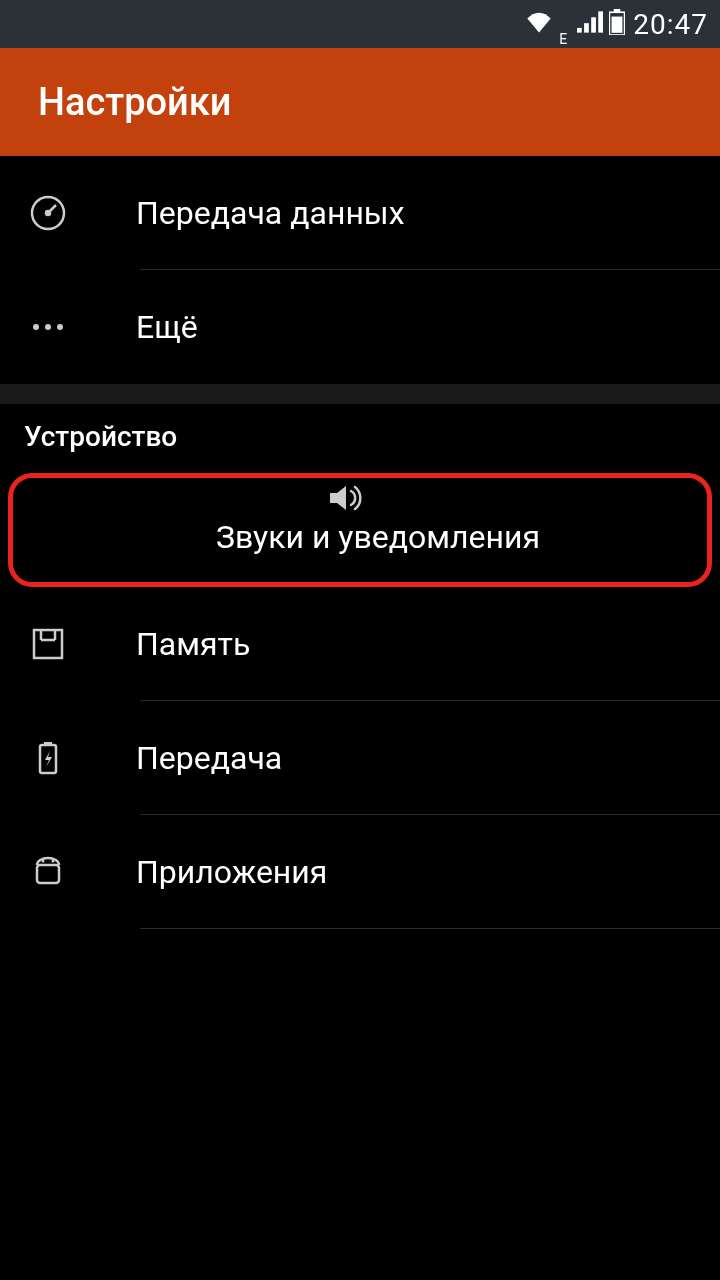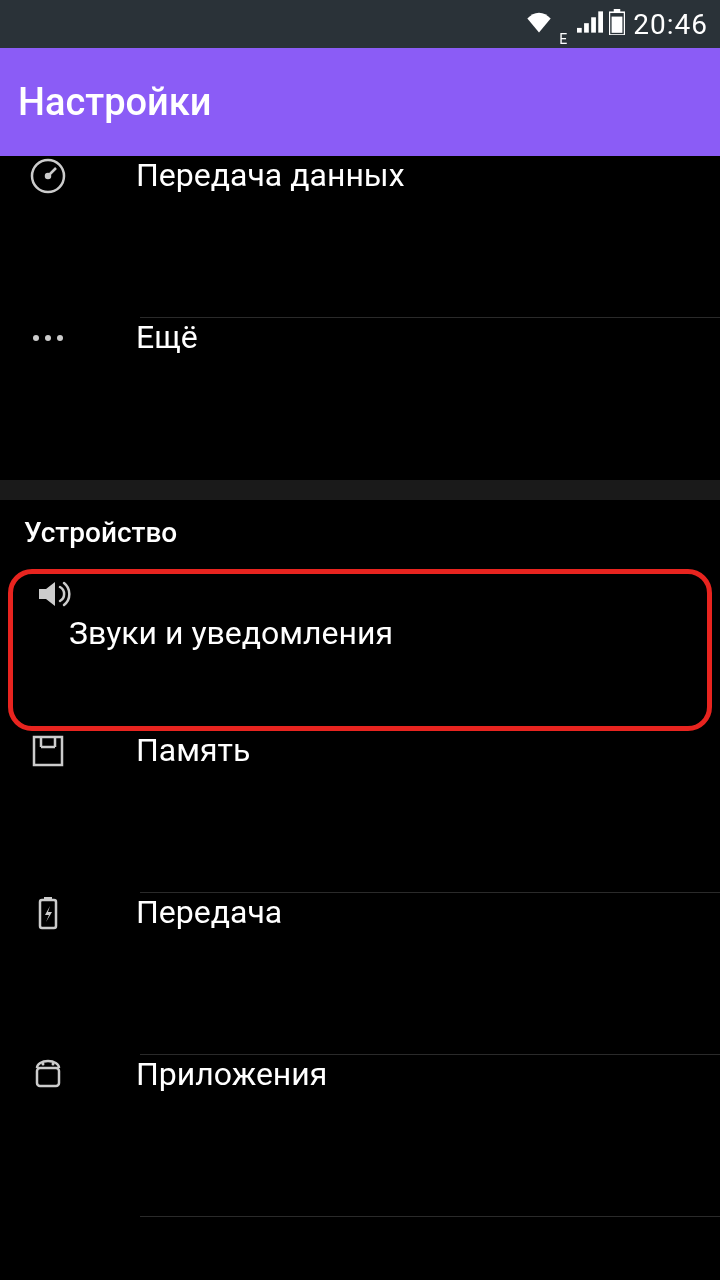--- a/index.html
+++ b/index.html
@@ -30,24 +30,24 @@
       color: #fff;
       letter-spacing: 1px;
     }
     .status-icons {
       display: flex;
       align-items: center;
       gap: 6px;
     }
     .app-bar {
       height: 108px;
-      background: #8b5cf6;
-      display: flex;
-      align-items: center;
-      padding: 0 18px;
+      background: #c2410c;
+      display: flex;
+      align-items: center;
+      padding: 0 38px;
     }
     .app-bar-title {
       font-size: 38px;
       font-weight: 500;
       color: #fff;
     }
     .settings-list {
       background: #000;
     }
     .section-spacer {
@@ -55,22 +55,22 @@
       background: #1a1a1a;
     }
     .section-header {
       padding: 16px 24px 20px 24px;
       font-size: 28px;
       font-weight: 500;
       color: #fff;
     }
     .settings-item {
       display: flex;
-      align-items: flex-start;
-      height: 162px;
+      align-items: center;
+      height: 114px;
       padding: 0 28px;
       position: relative;
     }
     .settings-item.highlighted {
       border: 5px solid #e8241f;
       border-radius: 24px;
       margin: 0 8px;
       padding: 0 20px;
       flex-direction: column;
     }
@@ -124,21 +124,21 @@
       </svg>
     </span>
     <span>
       <svg width="16" height="26" viewBox="0 0 14 24">
         <rect x="4" y="0" width="6" height="3" fill="#fff"></rect>
         <rect x="0" y="3" width="14" height="21" fill="none" stroke="#fff" stroke-width="1.5"></rect>
         <rect x="2" y="7" width="10" height="15" fill="#fff"></rect>
       </svg>
     </span>
   </div>
-  <span class="status-time">20:46</span>
+  <span class="status-time">20:47</span>
 </div>
 
 <div class="app-bar">
   <div class="app-bar-title">Настройки</div>
 </div>
 
 <div class="settings-list">
 
   <div class="settings-item">
     <div class="settings-icon">

